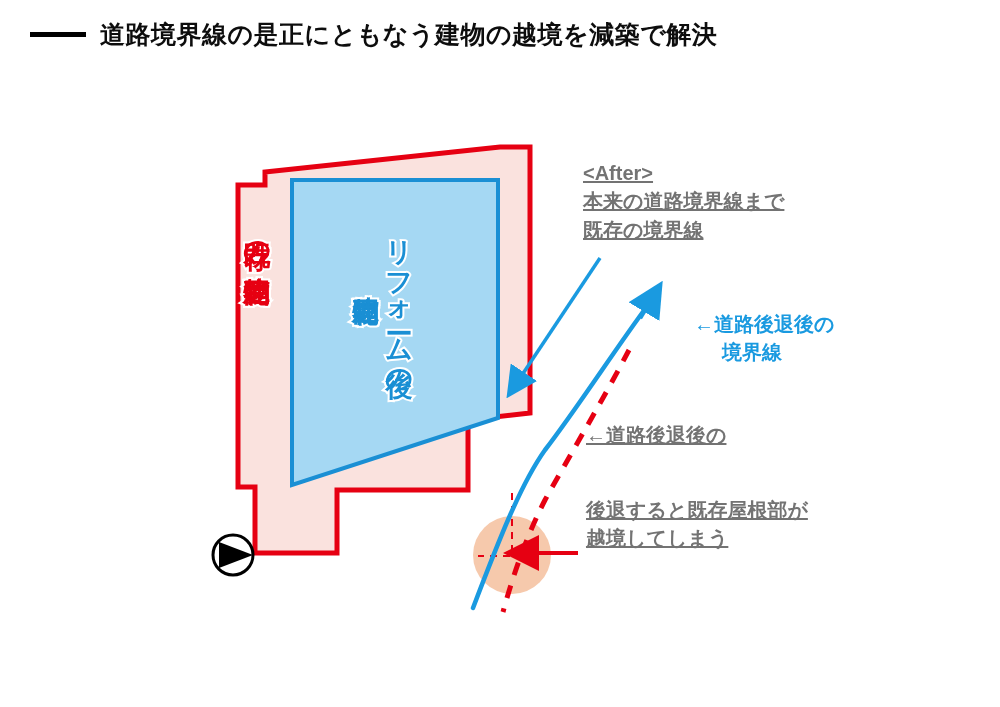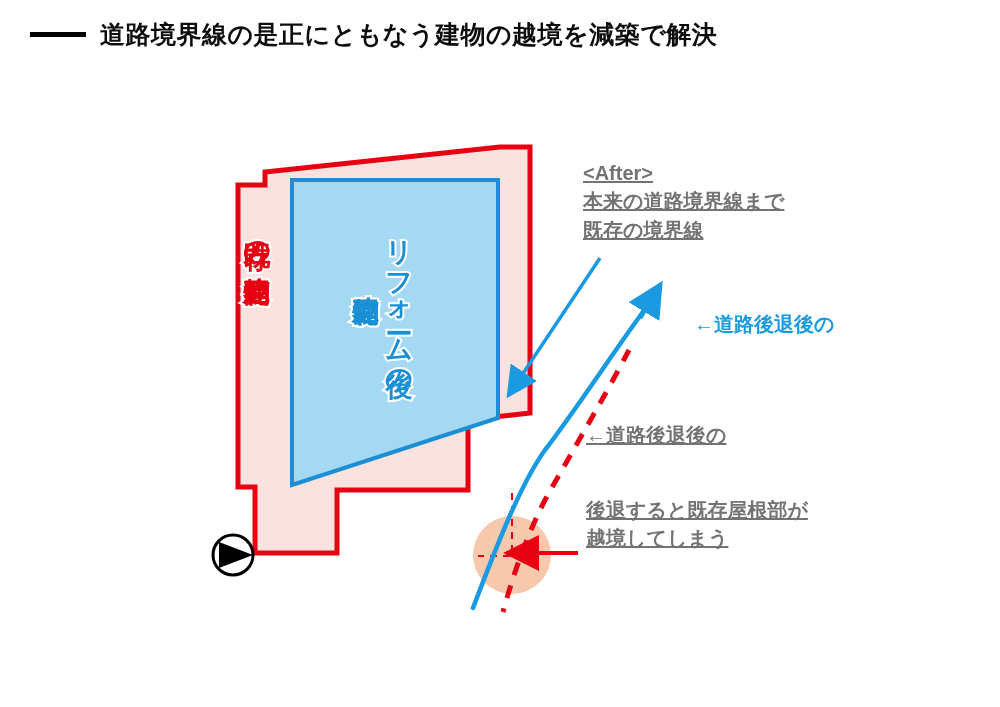--- a/index.html
+++ b/index.html
@@ -167,20 +167,21 @@
   <div class="vlabel vlabel-blue" id="label-reform-col2">建物範囲</div>
 
   <div class="annot annot-black" id="annot-after">
     <div>&lt;After&gt;</div>
     <div>本来の道路境界線まで</div>
     <div>既存の境界線</div>
   </div>
 
   <div class="annot annot-blue" id="annot-after-boundary">
     <div>←道路後退後の</div>
+    <div class="line2">境界線</div>
   </div>
 
   <div class="annot annot-black" id="annot-existing-boundary">
     <div>←道路後退後の</div>
   </div>
 
   <div class="annot annot-black" id="annot-before">
     <div>後退すると既存屋根部が</div>
     <div>越境してしまう</div>
   </div>

